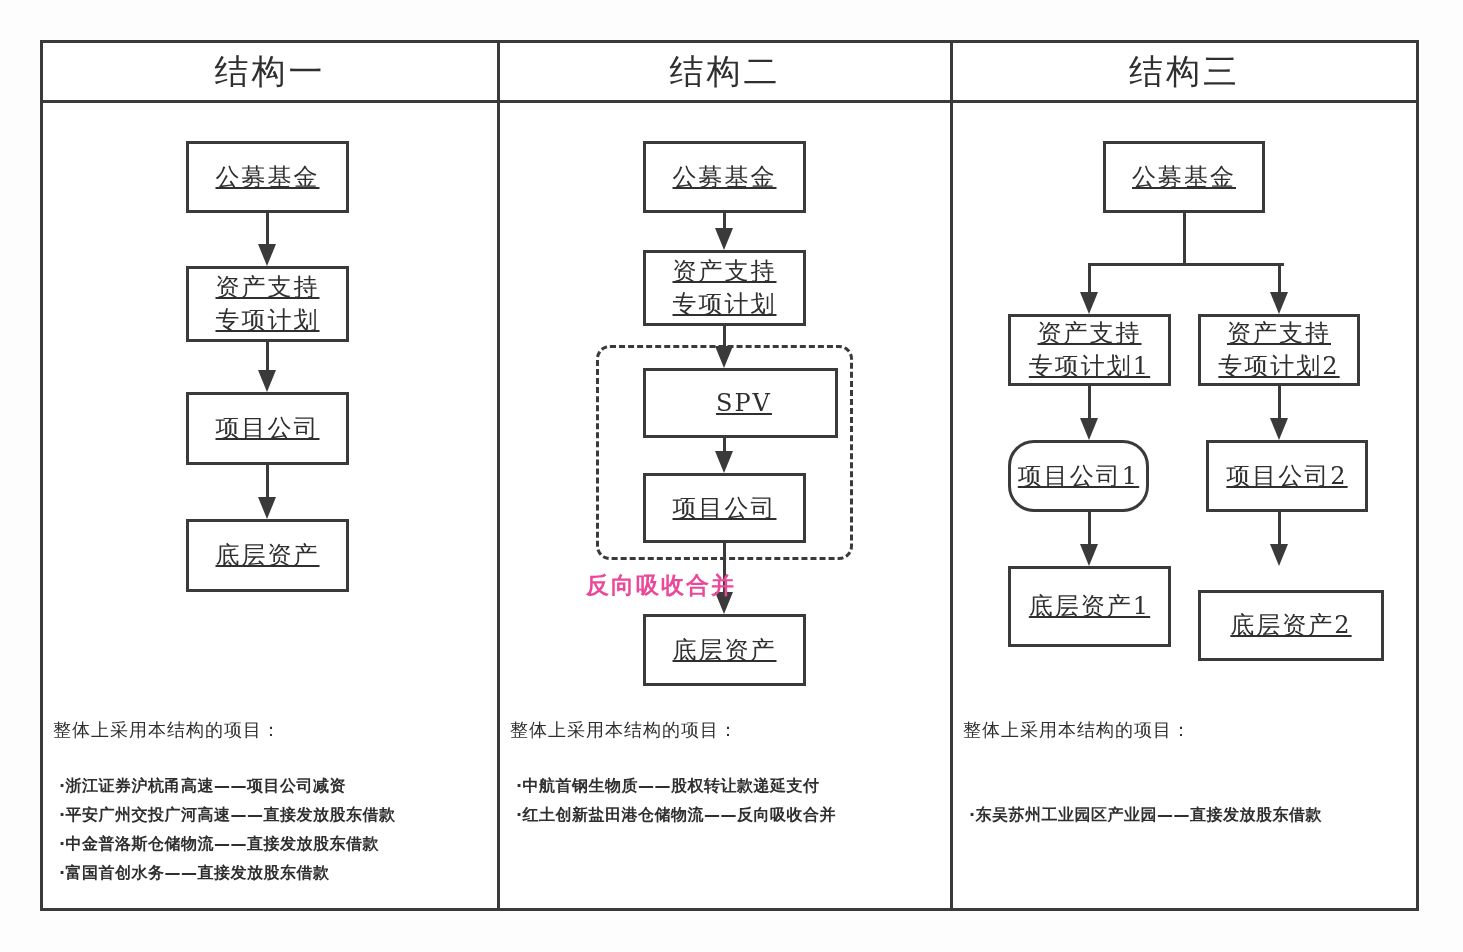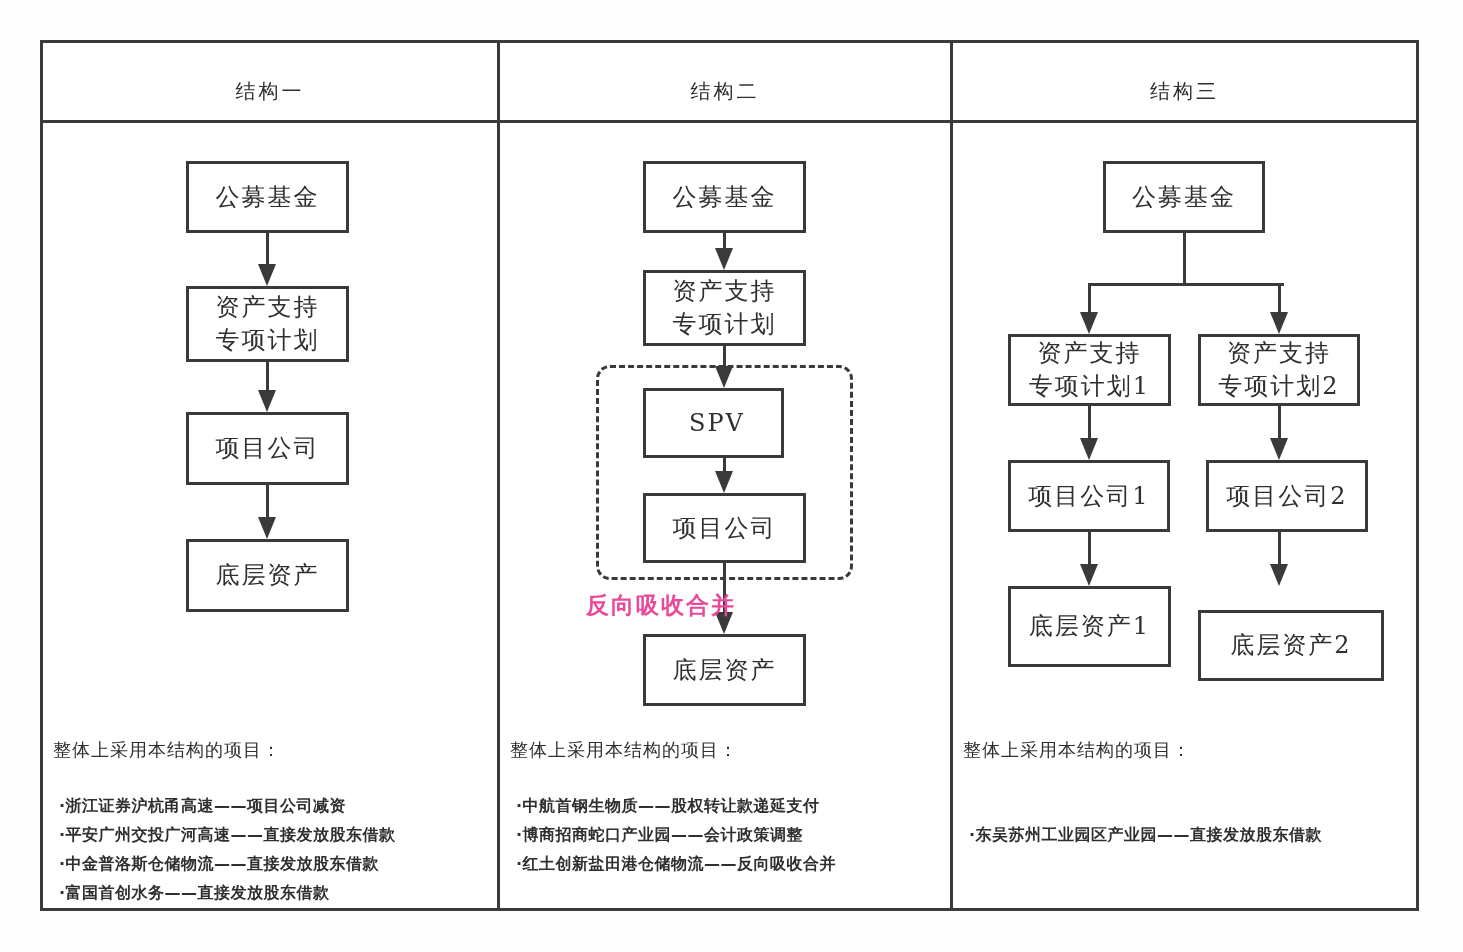--- a/index.html
+++ b/index.html
@@ -6,29 +6,29 @@
   html,body { width:1463px; height:952px; background:#fdfdfd; overflow:hidden;
               font-family:"DejaVu Sans","Liberation Sans",sans-serif; color:#333; }
   .canvas { position:relative; width:1463px; height:952px; }
 
   .table { position:absolute; left:40px; top:40px; width:1379px; height:871px;
            border:3px solid #3a3a3a; background:#fff;
            display:grid; grid-template-columns:457px 453px 1fr; }
   .col { display:flex; flex-direction:column; border-right:3px solid #3a3a3a; }
   .col:last-child { border-right:none; }
   .col-header { height:60px; border-bottom:3px solid #3a3a3a; display:flex;
-                align-items:center; justify-content:center; font-size:20px;
-                letter-spacing:3px; color:#2f2f2f;margin-top:20px; }
+                align-items:center; justify-content:center; font-size:34px;
+                letter-spacing:3px; color:#2f2f2f; }
   .col-body { position:relative; flex:1; }
 
   .node { position:absolute; border:3px solid #3a3a3a; background:#fff;
           display:flex; flex-direction:column; align-items:center; justify-content:center;
           font-family:"DejaVu Serif","Liberation Serif",serif; font-size:24px;
           letter-spacing:2px; color:#2f2f2f; text-align:center; line-height:33px; z-index:2; }
-  .node span { display:block; }
+  .node span { display:block;text-decoration:underline; }
 
   .arr { position:absolute; width:3px; background:#3a3a3a; z-index:3; }
   .arr::after { content:""; position:absolute; left:-8px; bottom:-22px; width:0; height:0;
                 border-left:9.5px solid transparent; border-right:9.5px solid transparent;
                 border-top:22px solid #3a3a3a; }
   .line-v { position:absolute; width:3px; background:#3a3a3a; z-index:1; }
   .line-h { position:absolute; height:3px; background:#3a3a3a; z-index:1; }
 
   .dashed-group { position:absolute; border:3px dashed #3a3a3a; border-radius:14px;
                   background:transparent; z-index:1; }
@@ -92,40 +92,39 @@
           <span>公募基金</span>
         </div>
         <div class="arr" style="left:223px; top:110px; height:15px;"></div>
 
         <div class="node" style="left:143px; top:147px; width:163px; height:76px;">
           <span>资产支持</span>
           <span>专项计划</span>
         </div>
         <div class="arr" style="left:223px; top:223px; height:20px;"></div>
 
-        <div class="node" style="left:143px; top:265px; width:141px; height:70px;padding-left:7px;">
+        <div class="node" style="left:143px; top:265px; width:195px; height:70px;padding-left:7px;">
           <span>SPV</span>
         </div>
         <div class="arr" style="left:223px; top:335px; height:13px;"></div>
 
         <div class="node" style="left:143px; top:370px; width:163px; height:70px;">
           <span>项目公司</span>
         </div>
         <div class="arr" style="left:223px; top:440px; height:49px;"></div>
 
         <div class="merge-label" style="left:86px; top:467px;">反向吸收合并</div>
 
         <div class="node" style="left:143px; top:511px; width:163px; height:72px;">
           <span>底层资产</span>
         </div>
 
         <div class="projects-heading">整体上采用本结构的项目：</div>
         <ul class="projects-list">
           <li>·中航首钢生物质——股权转让款递延支付</li>
-          <li>·博商招商蛇口产业园——会计政策调整</li>
           <li>·红土创新盐田港仓储物流——反向吸收合并</li>
         </ul>
       </div>
     </div>
 
     <div class="col">
       <div class="col-header">结构三</div>
       <div class="col-body">
 
         <div class="node" style="left:150px; top:38px; width:162px; height:72px;">
@@ -142,21 +141,21 @@
           <span>专项计划1</span>
         </div>
         <div class="node" style="left:245px; top:211px; width:162px; height:72px;">
           <span>资产支持</span>
           <span>专项计划2</span>
         </div>
 
         <div class="arr" style="left:135px; top:283px; height:32px;"></div>
         <div class="arr" style="left:325px; top:283px; height:32px;"></div>
 
-        <div class="node" style="left:55px; top:337px; width:162px; height:72px;">
+        <div class="node" style="left:55px; top:337px; width:141px; height:72px;border-radius:26px;">
           <span>项目公司1</span>
         </div>
         <div class="node" style="left:245px; top:337px; width:162px; height:72px;margin-left:8px;">
           <span>项目公司2</span>
         </div>
 
         <div class="arr" style="left:135px; top:409px; height:32px;"></div>
         <div class="arr" style="left:325px; top:409px; height:32px;"></div>
 
         <div class="node" style="left:55px; top:463px; width:163px; height:81px;">

